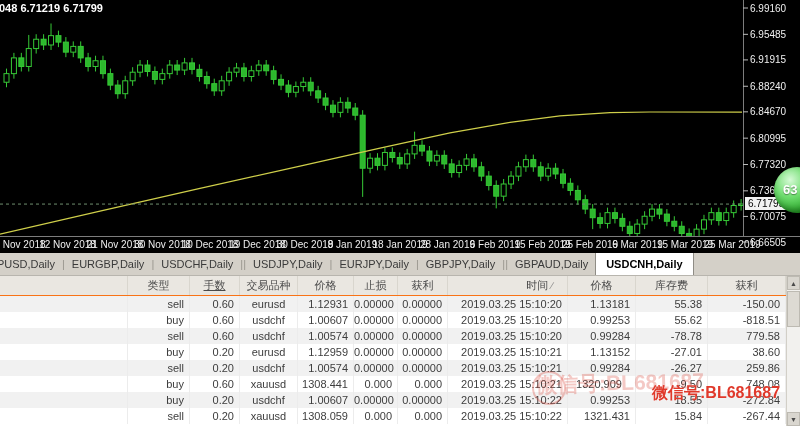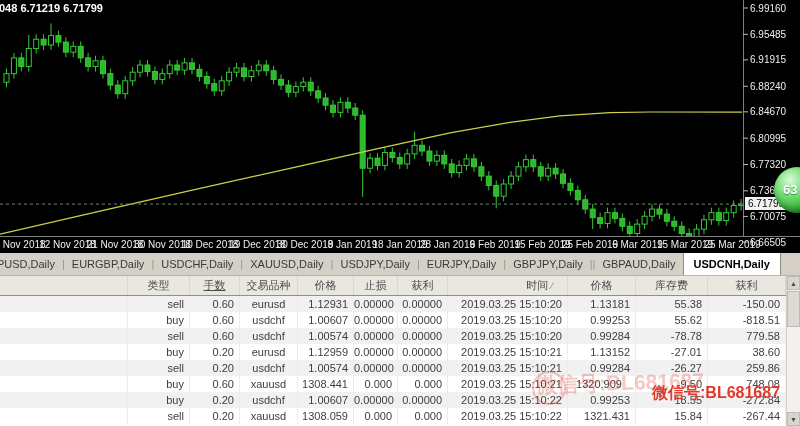--- a/index.html
+++ b/index.html
@@ -327,21 +327,20 @@
   </div>
 
   <div class="tabbar">
     <div class="tabs" id="tabs">
         <span class="tab">GBPUSD,Daily</span>
         <span class="tab-sep">|</span>
         <span class="tab">EURGBP,Daily</span>
         <span class="tab-sep">|</span>
         <span class="tab">USDCHF,Daily</span>
         <span class="tab-sep">|</span>
-        <span class="tab">XAUUSD,Daily</span>
         <span class="tab-sep">|</span>
         <span class="tab">USDJPY,Daily</span>
         <span class="tab-sep">|</span>
         <span class="tab">EURJPY,Daily</span>
         <span class="tab-sep">|</span>
         <span class="tab">GBPJPY,Daily</span>
         <span class="tab-sep">|</span>
         <span class="tab-sep">|</span>
         <span class="tab">GBPAUD,Daily</span>
         <span class="tab active">USDCNH,Daily</span>

